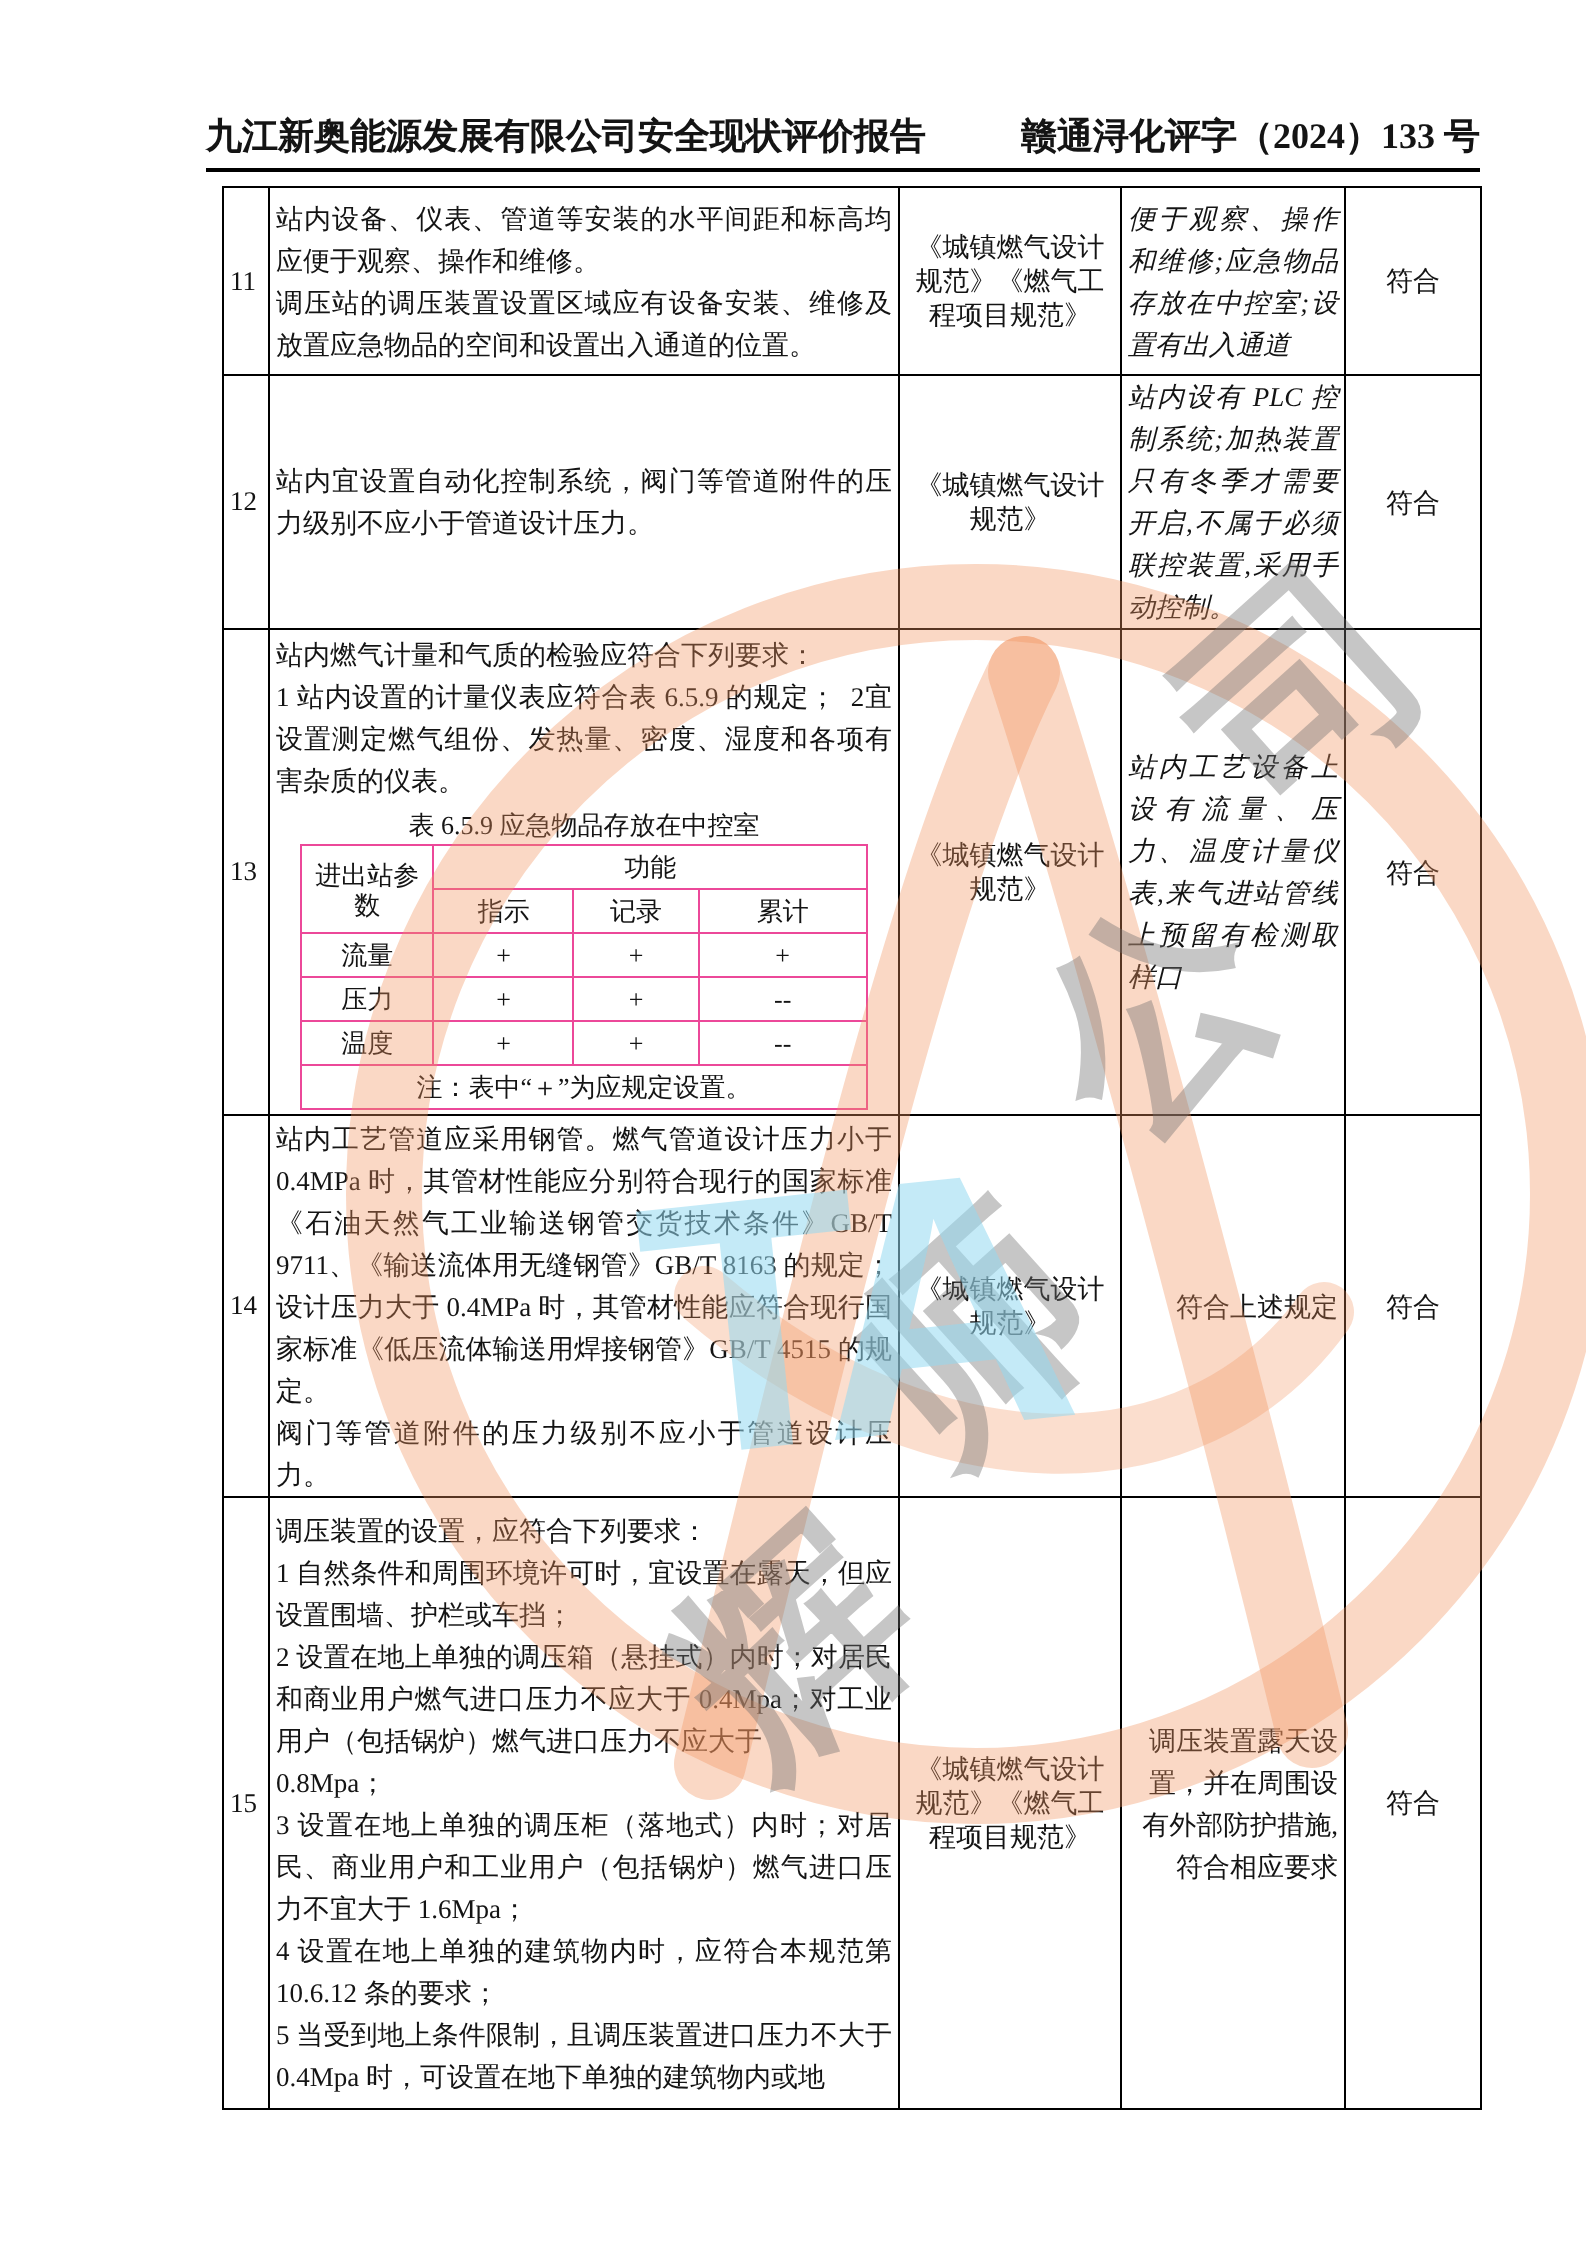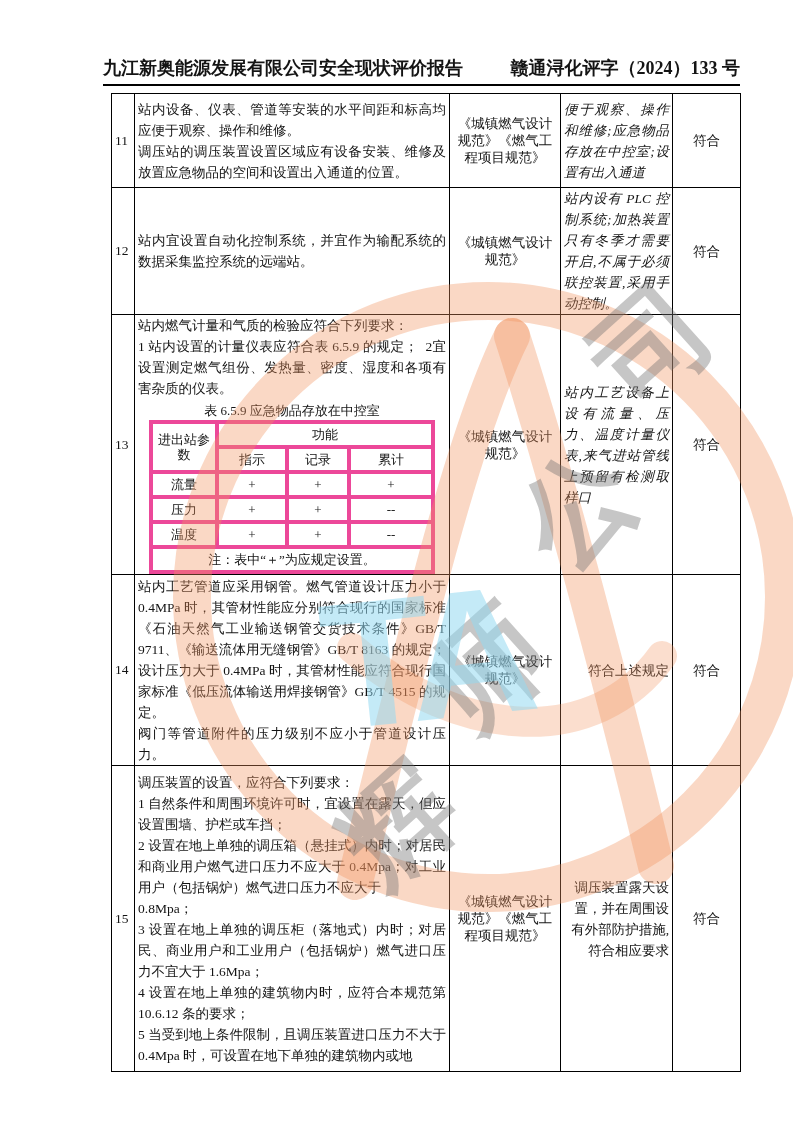--- a/index.html
+++ b/index.html
@@ -31,21 +31,21 @@
   td.evalc{text-align:right;line-height:21px;padding:0 2px;}
   td.evalj{text-align:justify;line-height:21px;padding:0 4px;font-style:italic;}
   tr.r11{height:94px;} tr.r12{height:103px;} tr.r13{height:243px;}
   tr.r14{height:191px;} tr.r15{height:306px;}
   
   .ititle{text-align:center;font-size:13px;margin:3px 0 1px 0;line-height:17px;}
   table.itable{
     border-collapse:collapse;margin:0 auto;width:284px;font-size:13px;table-layout:fixed;
   }
   table.itable td{
-    border:4px solid #ec4899;text-align:center;height:21px;padding:0 2px;line-height:15px;
+    border:1px solid #ec4899;text-align:center;height:21px;padding:0 2px;line-height:15px;
   }
   
   .footer{
     position:absolute;left:111px;top:1040px;width:629px;
     text-align:center;font-size:13px;
   }
   
   .wm{position:absolute;inset:0;pointer-events:none;z-index:6;}
   .wm svg{position:absolute;left:0;top:0;}
   .wm-char{
@@ -82,21 +82,21 @@
       <tr class="r11">
         <td class="seq">11</td>
         <td class="content"><span class="pre">站内设备、仪表、管道等安装的水平间距和标高均应便于观察、操作和维修。
 调压站的调压装置设置区域应有设备安装、维修及放置应急物品的空间和设置出入通道的位置。</span></td>
         <td class="std">《城镇燃气设计规范》《燃气工程项目规范》</td>
         <td class="evalj">便于观察、操作和维修;应急物品存放在中控室;设置有出入通道</td>
         <td class="res">符合</td>
       </tr>
       <tr class="r12">
         <td class="seq">12</td>
-        <td class="content" style="vertical-align:middle"><span class="pre">站内宜设置自动化控制系统，并宜作为输配系统的数据采集监控系统的远端站。</span></td>
+        <td class="content" style="vertical-align:middle"><span class="pre">站内宜设置自动化控制系统，阀门等管道附件的压力级别不应小于管道设计压力。</span></td>
         <td class="std">《城镇燃气设计规范》</td>
         <td class="evalj">站内设有 PLC 控制系统;加热装置只有冬季才需要开启,不属于必须联控装置,采用手动控制。</td>
         <td class="res">符合</td>
       </tr>
       <tr class="r13">
         <td class="seq">13</td>
         <td class="content">
           <span class="pre">站内燃气计量和气质的检验应符合下列要求：
 1 站内设置的计量仪表应符合表 6.5.9 的规定；  2宜设置测定燃气组份、发热量、密度、湿度和各项有害杂质的仪表。</span>
           <div class="ititle">表 6.5.9 应急物品存放在中控室</div>

